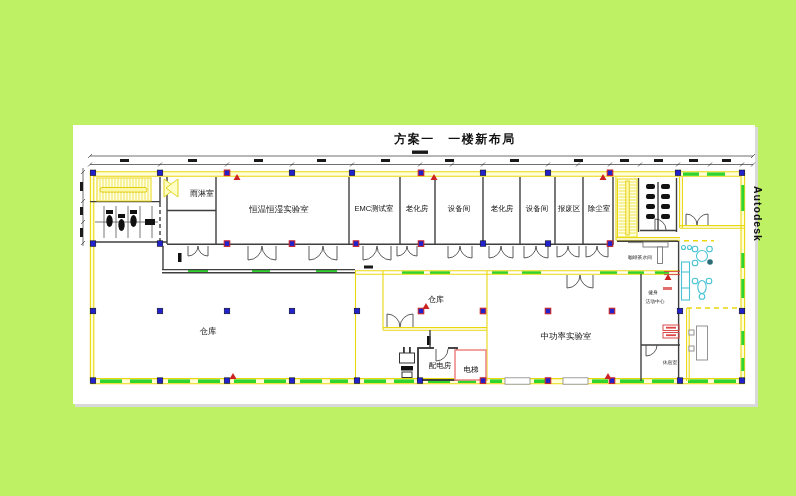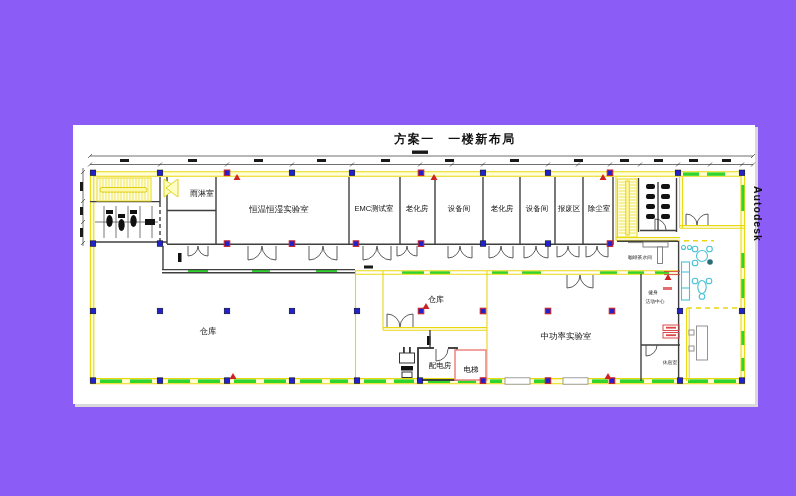--- a/index.html
+++ b/index.html
@@ -1,16 +1,16 @@
 <!DOCTYPE html>
 <html><head>
 <meta charset="utf-8">
 <style>
   html,body{margin:0;padding:0;background:#efefef;}
-  #screen{position:relative;width:796px;height:496px;background:#8b5cf6;overflow:hidden;
+  #screen{position:relative;width:796px;height:496px;background:#bef264;overflow:hidden;
           font-family:"Liberation Sans","DejaVu Sans",sans-serif;}
   svg{position:absolute;left:0;top:0;}
   text{font-family:"Liberation Sans","DejaVu Sans",sans-serif;fill:#111;}
   .wallY{stroke:#e9d80e;stroke-width:1.1;fill:none;}
   .wallD{stroke:#3f3f3f;stroke-width:1.4;fill:none;}
   .thin{stroke:#555;stroke-width:0.8;fill:none;}
   .door{stroke:#4a4a4a;stroke-width:0.9;fill:none;}
   .dim{stroke:#333;stroke-width:0.7;fill:none;}
   .cyan{stroke:#49c3d4;stroke-width:1.1;fill:none;}
   .redln{stroke:#d94b4b;stroke-width:1;fill:none;}

